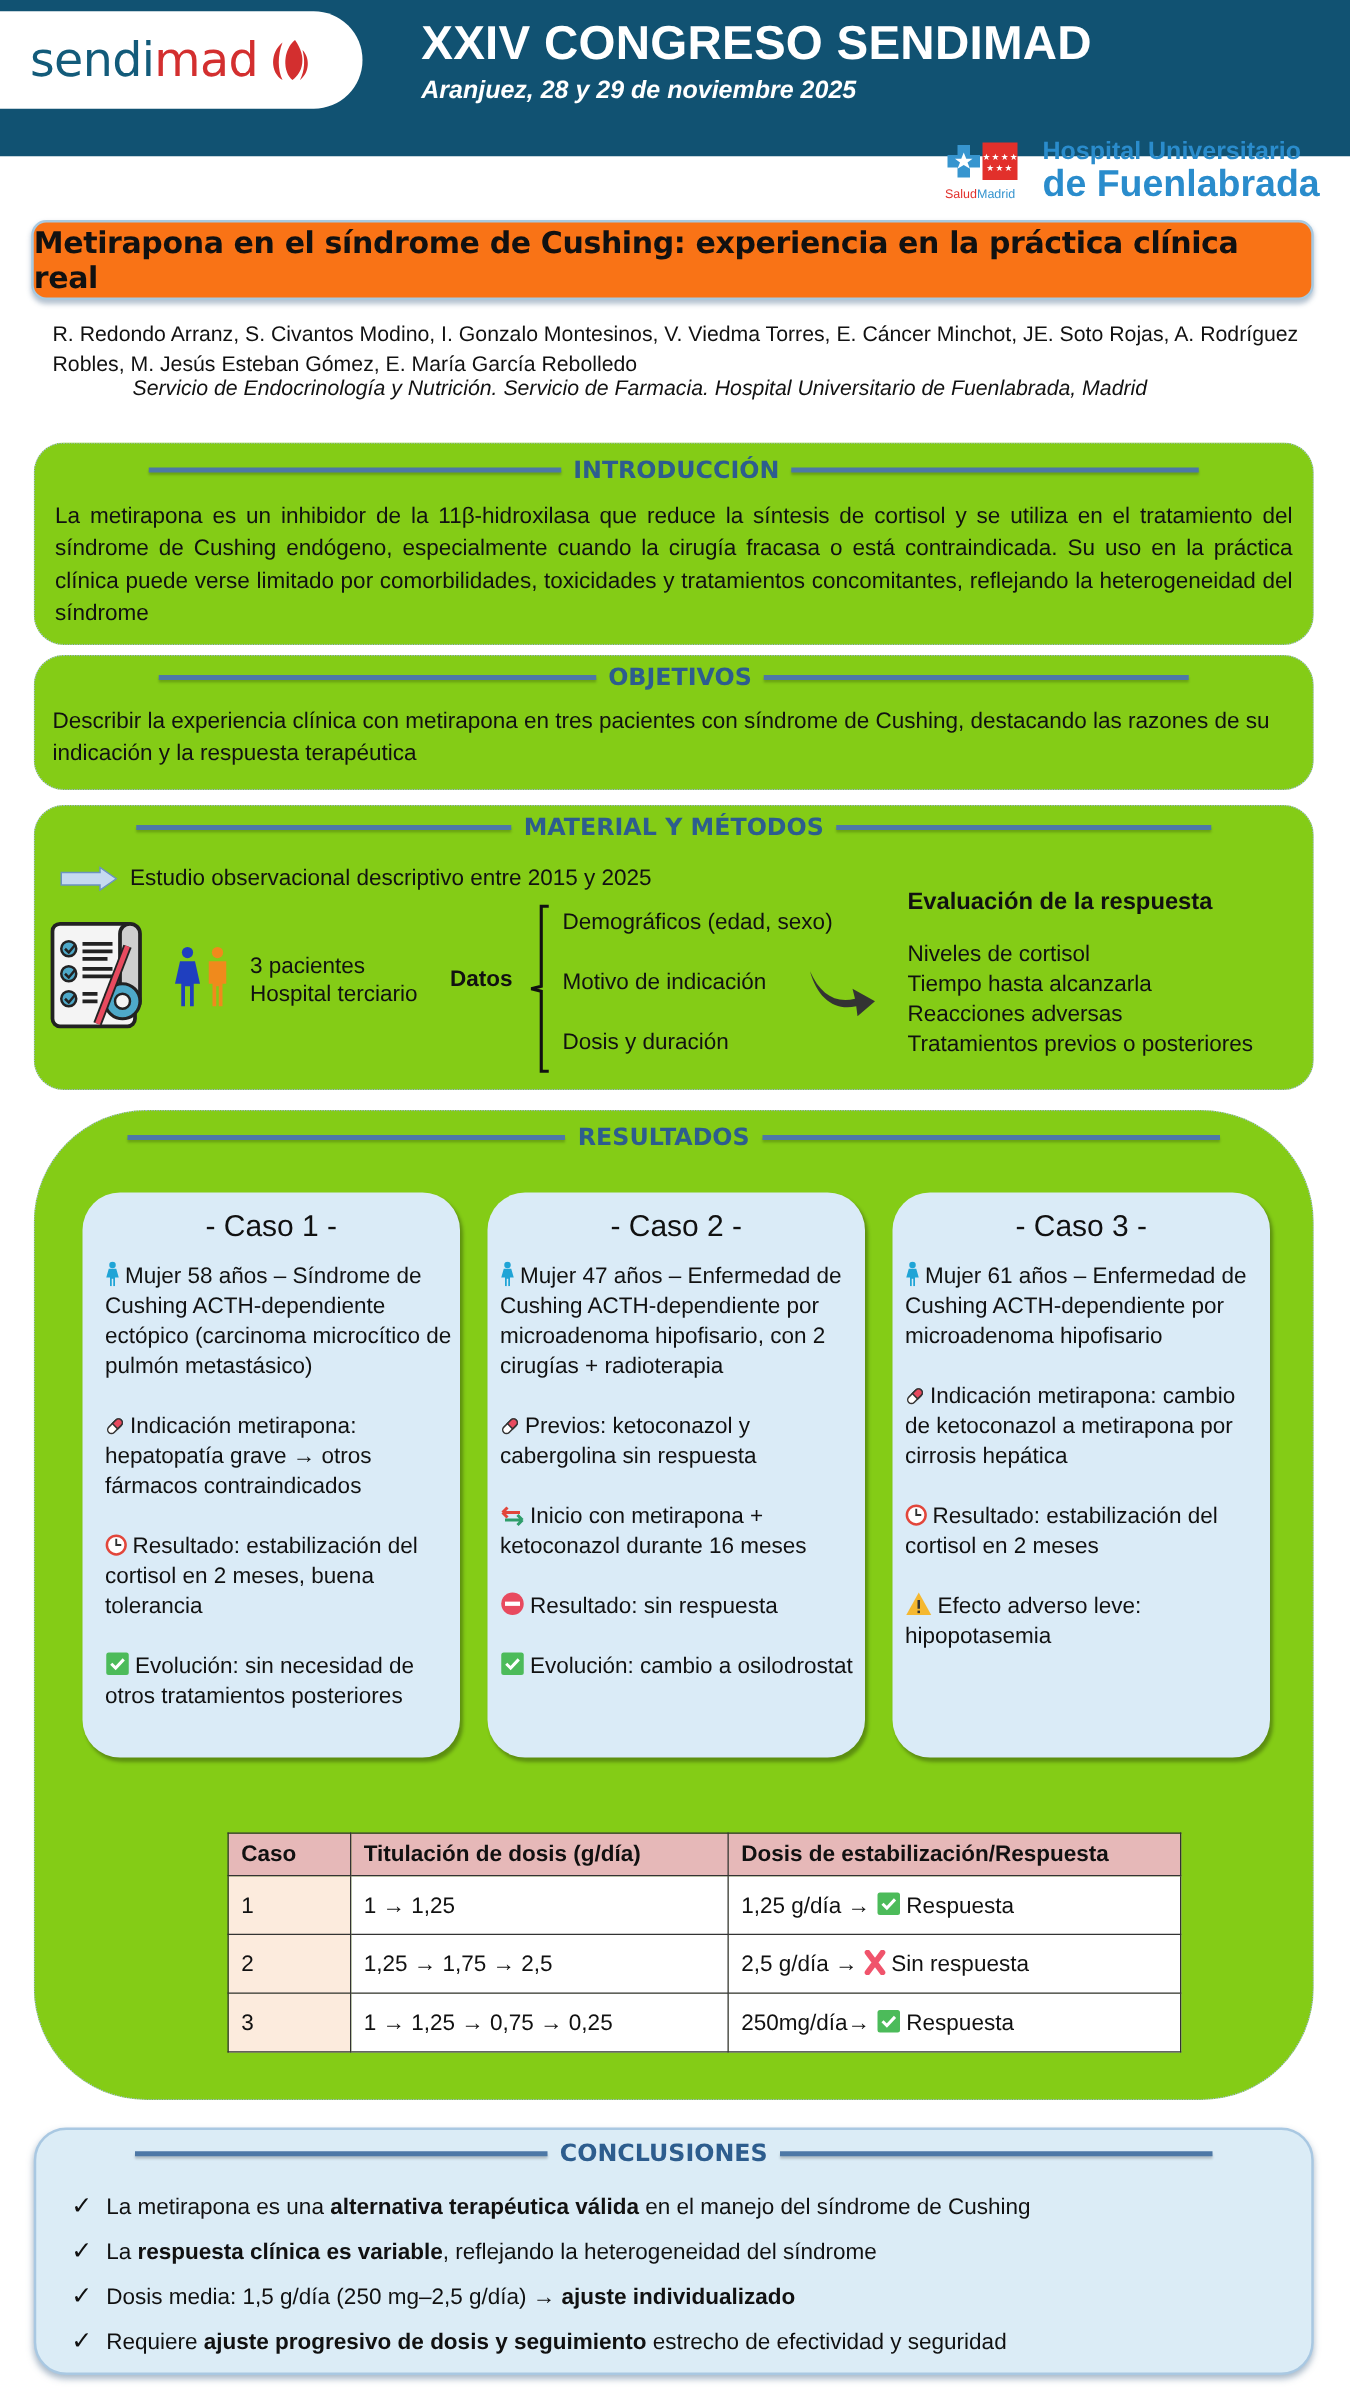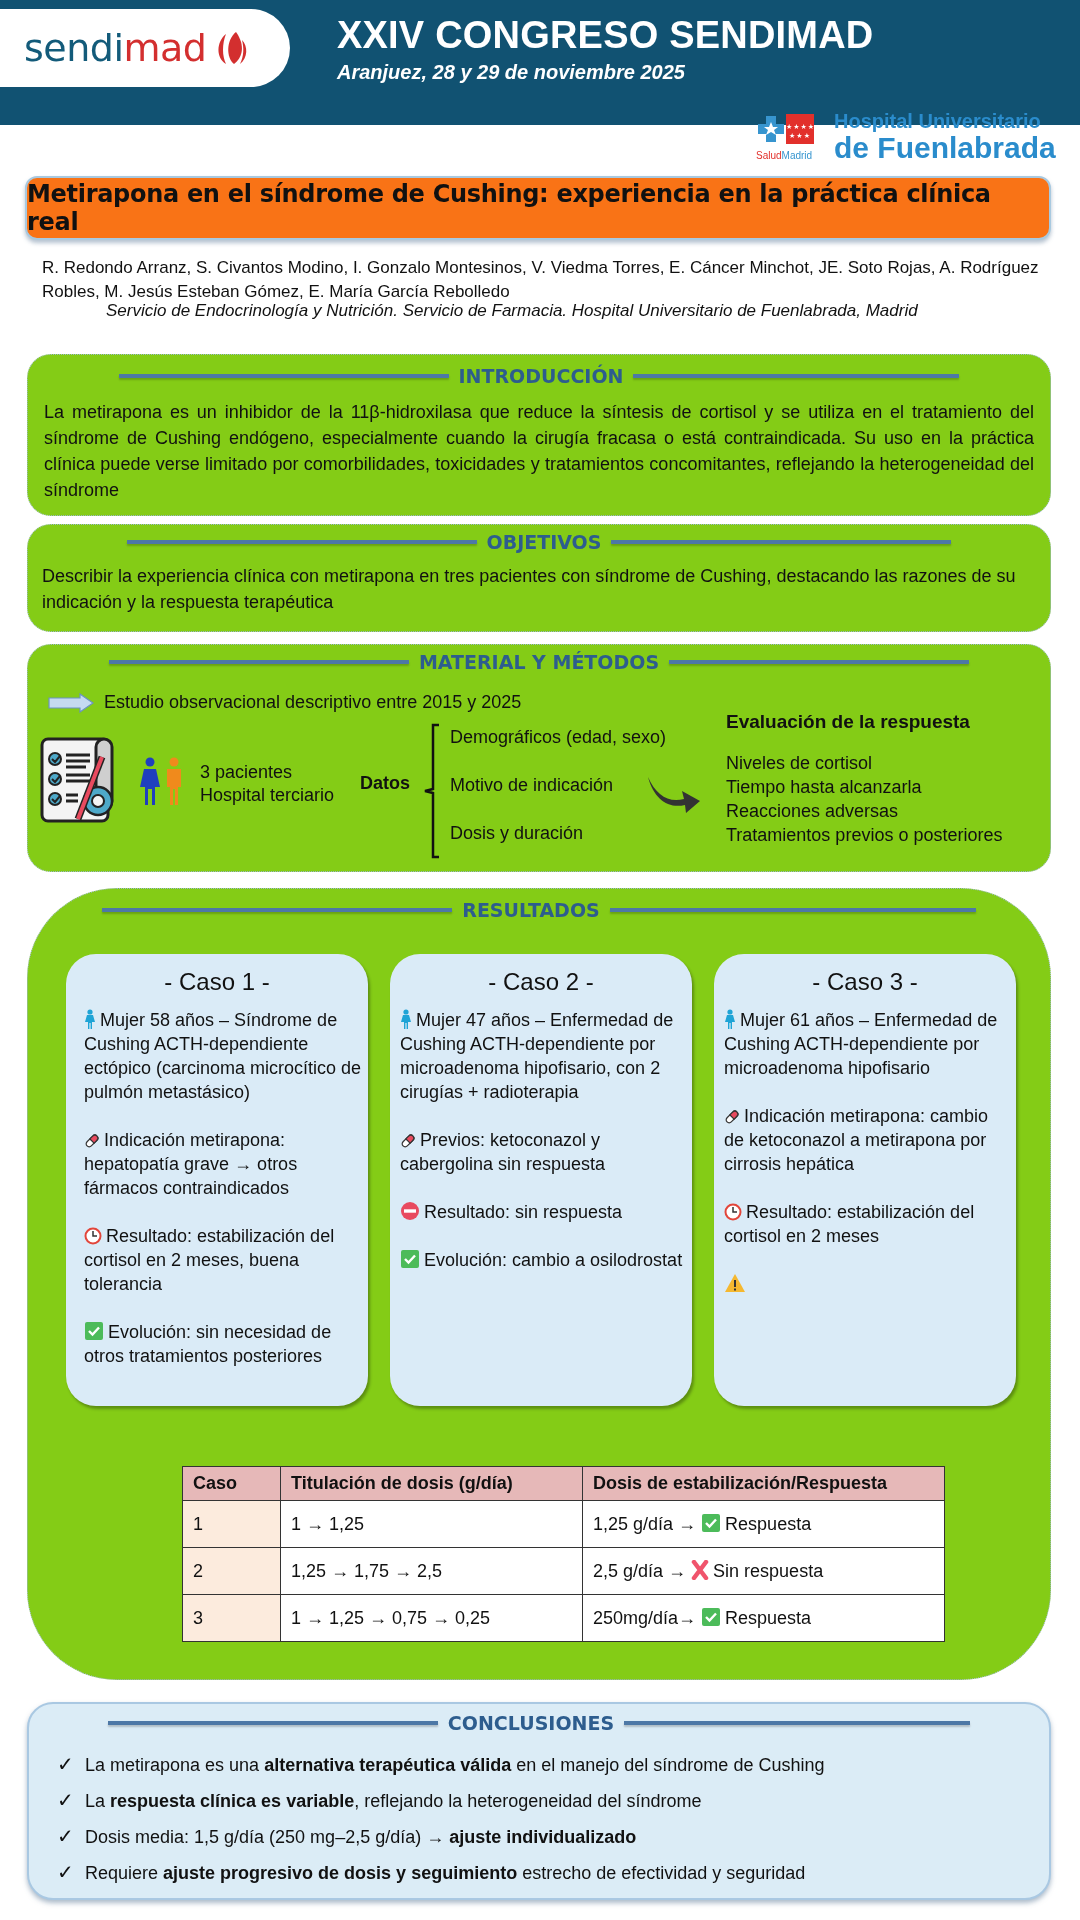--- a/index.html
+++ b/index.html
@@ -228,20 +228,24 @@
     <div class="case-p"><svg class="ico" width="12" height="20" viewBox="0 0 12 20">
           <circle cx="6" cy="3" r="2.6" fill="#1fa4d6"></circle>
           <path d="M3 6 H9 L11 13 H8 V20 H6.6 V14 H5.4 V20 H4 V13 H1 Z" fill="#1fa4d6"></path>
         </svg><span>Mujer 47 años – Enfermedad de Cushing ACTH-dependiente por microadenoma hipofisario, con 2 cirugías + radioterapia</span></div>
     <div class="case-p"><svg class="ico" width="16" height="16" viewBox="0 0 16 16">
           <g transform="rotate(-45 8 8)">
             <rect x="1" y="5" width="14" height="6" rx="3" fill="#fff" stroke="#333" stroke-width="1.2"></rect>
             <path d="M8 5 H12 A3 3 0 0 1 12 11 H8 Z" fill="#e84a5f" stroke="#333" stroke-width="1.2"></path>
           </g>
         </svg><span>Previos: ketoconazol y cabergolina sin respuesta</span></div>
+    <div class="case-p"><svg class="ico" width="20" height="16" viewBox="0 0 20 16">
+          <path d="M2 5 H16 M2 5 L6 1 M2 5 L6 9" stroke="#e2463b" stroke-width="2.4" fill="none"></path>
+          <path d="M18 11 H4 M18 11 L14 7 M18 11 L14 15" stroke="#2e9d6a" stroke-width="2.4" fill="none"></path>
+        </svg><span>Inicio con metirapona + ketoconazol durante 16 meses</span></div>
     <div class="case-p"><svg class="ico" width="20" height="20" viewBox="0 0 20 20">
           <circle cx="10" cy="10" r="9" fill="#e84a5f"></circle>
           <rect x="4" y="8.3" width="12" height="3.4" fill="#fff"></rect>
         </svg><span>Resultado: sin respuesta</span></div>
     <div class="case-p"><svg class="ico" width="20" height="20" viewBox="0 0 20 20">
           <rect x="1" y="1" width="18" height="18" rx="2" fill="#4cbb5a"></rect>
           <path d="M5 10 L8.5 13.5 L15 6.5" stroke="#fff" stroke-width="2.4" fill="none"></path>
         </svg><span>Evolución: cambio a osilodrostat</span></div>
   </div>
 </div>
@@ -260,21 +264,21 @@
           </g>
         </svg><span>Indicación metirapona: cambio de ketoconazol a metirapona por cirrosis hepática</span></div>
     <div class="case-p"><svg class="ico" width="18" height="18" viewBox="0 0 18 18">
           <circle cx="9" cy="9" r="7.5" fill="#fff" stroke="#e2463b" stroke-width="2"></circle>
           <path d="M9 4 V9 H13" stroke="#333" stroke-width="1.5" fill="none"></path>
         </svg><span>Resultado: estabilización del cortisol en 2 meses</span></div>
     <div class="case-p"><svg class="ico" width="22" height="20" viewBox="0 0 22 20">
           <path d="M11 1 L21 19 H1 Z" fill="#f5b830"></path>
           <rect x="10" y="7" width="2" height="7" fill="#333"></rect>
           <rect x="10" y="15.5" width="2" height="2" fill="#333"></rect>
-        </svg></div>
+        </svg><span>Efecto adverso leve: hipopotasemia</span></div>
   </div>
 </div>
 
 <table class="dose">
   <thead>
     <tr>
       <th style="width:98px">Caso</th>
       <th style="width:302px">Titulación de dosis (g/día)</th>
       <th>Dosis de estabilización/Respuesta</th>
     </tr>

